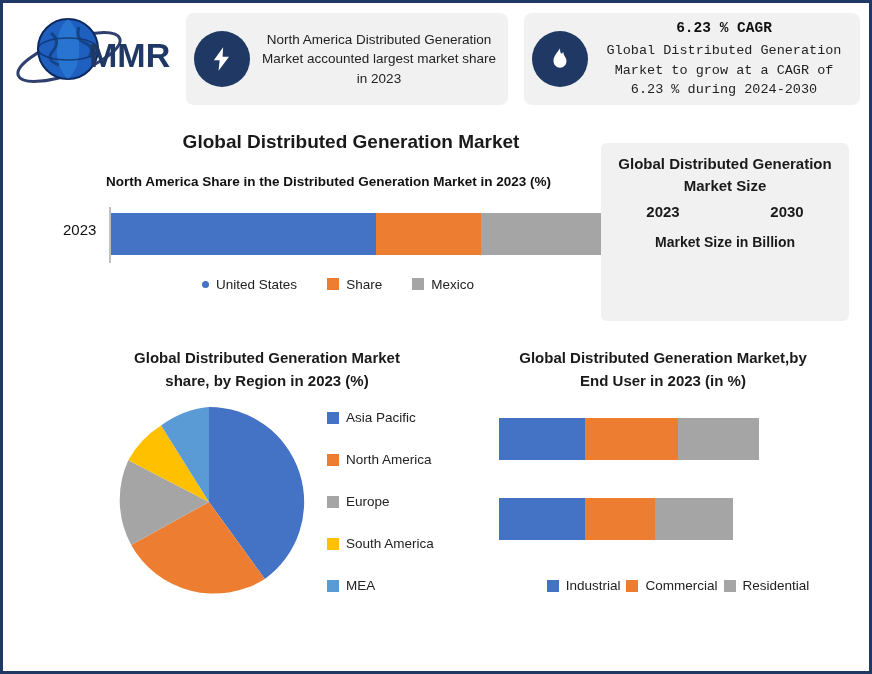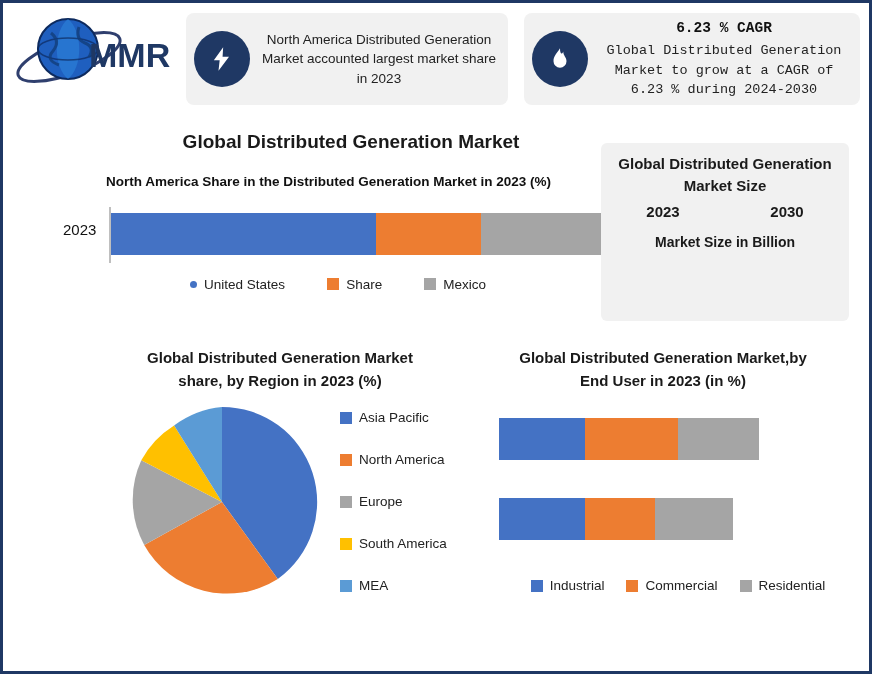--- a/index.html
+++ b/index.html
@@ -135,21 +135,21 @@
     top: 10px;
     height: 42px;
     display: flex;
   }
   .na-seg { height: 42px; }
 
   .na-legend {
     margin-top: 10px;
     display: flex;
     justify-content: center;
-    gap: 42px;
+    gap: 30px;
     font-size: 13.5px;
     color: #222222;
     padding-left: 20px;
   }
   .lg-item { display: flex; align-items: center; gap: 7px; }
   .lg-swatch { width: 12px; height: 12px; display: inline-block; }
   .lg-swatch.small { width: 7px; height: 7px; border-radius: 50%; }
 
   
   .size-card {
@@ -198,21 +198,21 @@
     margin-top: 14px;
     font-size: 14px;
     font-weight: bold;
     color: #1a1a1a;
   }
 
   
   .pie-block {
     position: absolute;
     top: 344px;
-    left: 105px;
+    left: 92px;
     width: 400px;
   }
   .pie-title {
     text-align: center;
     font-size: 15px;
     font-weight: bold;
     color: #1a1a1a;
     line-height: 1.5;
     width: 300px;
     margin-left: 22px;
@@ -252,21 +252,21 @@
   }
   .eu-bars {
     margin-top: 26px;
     padding-left: 6px;
   }
   .eu-row { display: flex; margin-bottom: 38px; }
   .eu-row .na-seg { height: 42px; }
   .eu-legend {
     display: flex;
     justify-content: center;
-    gap: 22px;
+    gap: 6px;
     font-size: 13.5px;
     color: #222222;
     margin-top: 6px;
   }
 </style>
 </head>
 <body>
 
 <div class="infographic">
 

